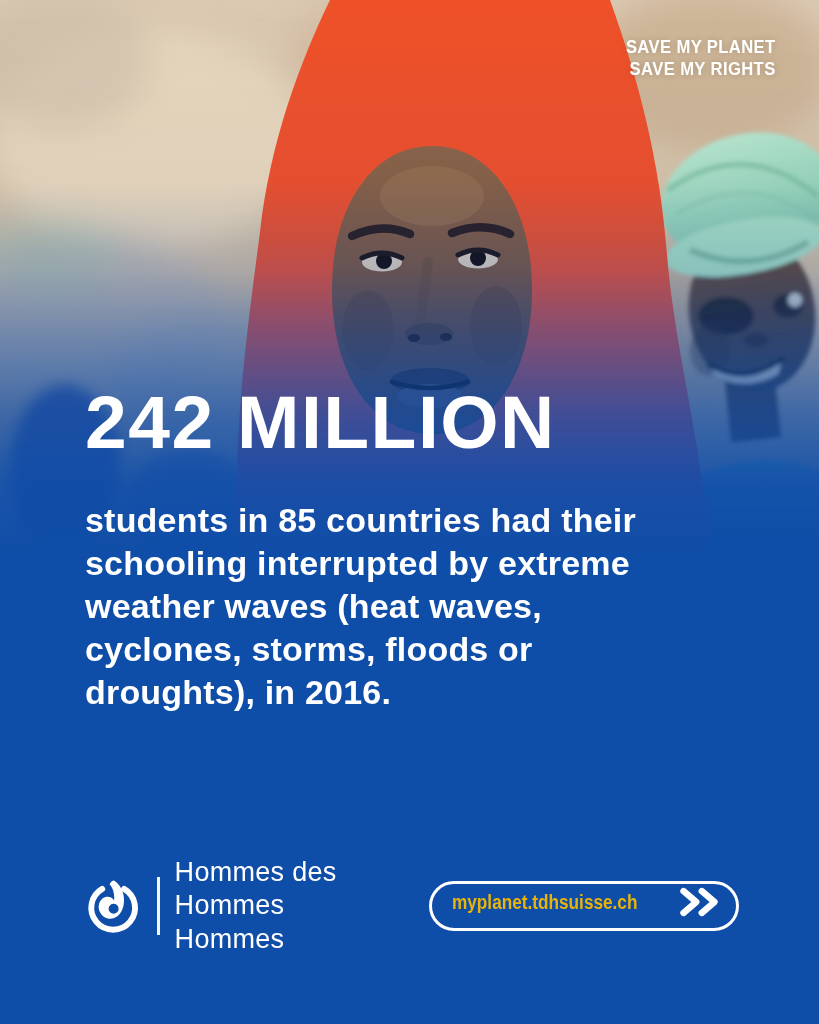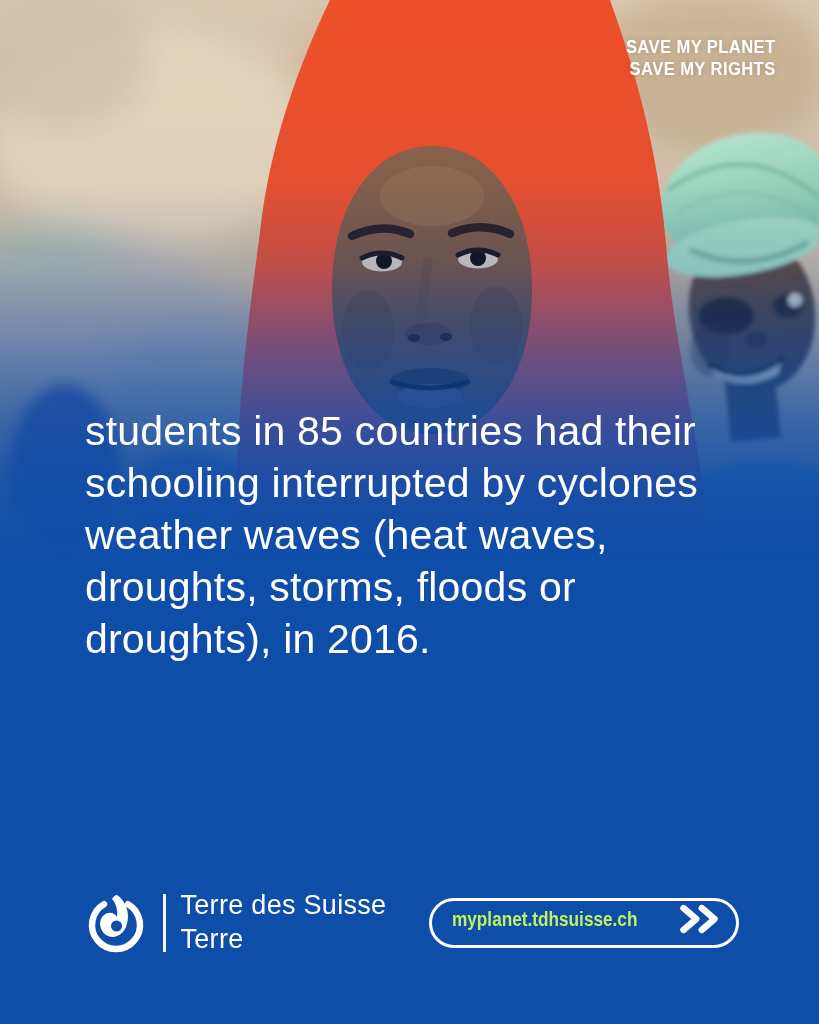--- a/index.html
+++ b/index.html
@@ -39,37 +39,37 @@
     transform:scaleX(.95);transform-origin:100% 0;
     text-shadow:0 0 8px rgba(60,40,20,.25);
   }
   .content{
     position:absolute;left:85px;top:384px;width:665px;
   }
   .headline{
     font-size:75px;font-weight:700;letter-spacing:1.5px;line-height:1.02;
   }
   .bodytext{
-    margin-top:21px;
-    font-size:41px;font-weight:400;line-height:1.27;letter-spacing:.2px;
+    margin-top:38px;
+    font-size:34px;font-weight:700;line-height:1.27;letter-spacing:.2px;
   }
   .bodytext .line{white-space:nowrap;}
   .footer{
     position:absolute;left:84px;right:80px;bottom:68px;
     display:flex;justify-content:space-between;align-items:center;
   }
   .logo-block{display:flex;align-items:center;gap:15px;}
   .logo-block svg{display:block;}
   .logo-divider{width:2.5px;height:58px;background:rgba(255,255,255,.95);}
   .org-name{font-size:27px;line-height:1.24;letter-spacing:.3px;font-weight:400;}
   .cta{
     display:flex;align-items:center;gap:10px;
     height:50px;padding:0 16px 7px 20px;
     border:3.5px solid #fff;border-radius:27px;
-    cursor:pointer;background:transparent;color:#bef264;
+    cursor:pointer;background:transparent;color:#eab308;
     text-decoration:none;
   }
   .cta-label{
     font-size:20px;font-weight:700;letter-spacing:0;
     display:inline-block;transform:scaleX(.86);transform-origin:left center;
     white-space:nowrap;
   }
   .cta svg{display:block;flex:0 0 auto;}
 </style>
 </head>
@@ -186,39 +186,40 @@
   </svg>
   <div class="photo-fade"></div>
 </div>
 
 <div class="badge">
   <div>SAVE MY PLANET</div>
   <div>SAVE MY RIGHTS</div>
 </div>
 
 <div class="content">
+  <h1 class="headline">242 MILLION</h1>
   <div class="bodytext">
     <div class="line">students in 85 countries had their</div>
-    <div class="line">schooling interrupted by cyclones</div>
+    <div class="line">schooling interrupted by extreme</div>
     <div class="line">weather waves (heat waves,</div>
-    <div class="line">droughts, storms, floods or</div>
+    <div class="line">cyclones, storms, floods or</div>
     <div class="line">droughts), in 2016.</div>
   </div>
 </div>
 
 <div class="footer">
   <div class="logo-block">
     <svg width="64" height="64" viewBox="0 0 64 64">
       <path d="M44 13.2 A24 24 0 1 1 20 13.2" stroke="#fff" stroke-width="6.5" fill="none" stroke-linecap="round"></path>
       <path fill-rule="evenodd" fill="#fff" d="M33 4 C42 10 46 22 43 33 C40 44 30 49 22 44 C15 39 14 29 20 24 C25 20 31 22 33 26 C34 20 32 12 28 8 C30 5 31 4 33 4 Z M27 35 a5.5 5.5 0 1 0 11 0 a5.5 5.5 0 1 0 -11 0 Z"></path>
     </svg>
     <div class="logo-divider"></div>
     <div class="org-name">
-      <div>Terre des Suisse</div>
-      <div>Terre</div>
+      <div>Hommes des Hommes</div>
+      <div>Hommes</div>
     </div>
   </div>
 
   <a class="cta">
     <span class="cta-label">myplanet.tdhsuisse.ch</span>
     <svg width="42" height="32" viewBox="0 0 46 34">
       <path d="M6 5 L20 17 L6 29" stroke="#fff" stroke-width="7" fill="none" stroke-linecap="round" stroke-linejoin="round"></path>
       <path d="M26 5 L40 17 L26 29" stroke="#fff" stroke-width="7" fill="none" stroke-linecap="round" stroke-linejoin="round"></path>
     </svg>
   </a>

